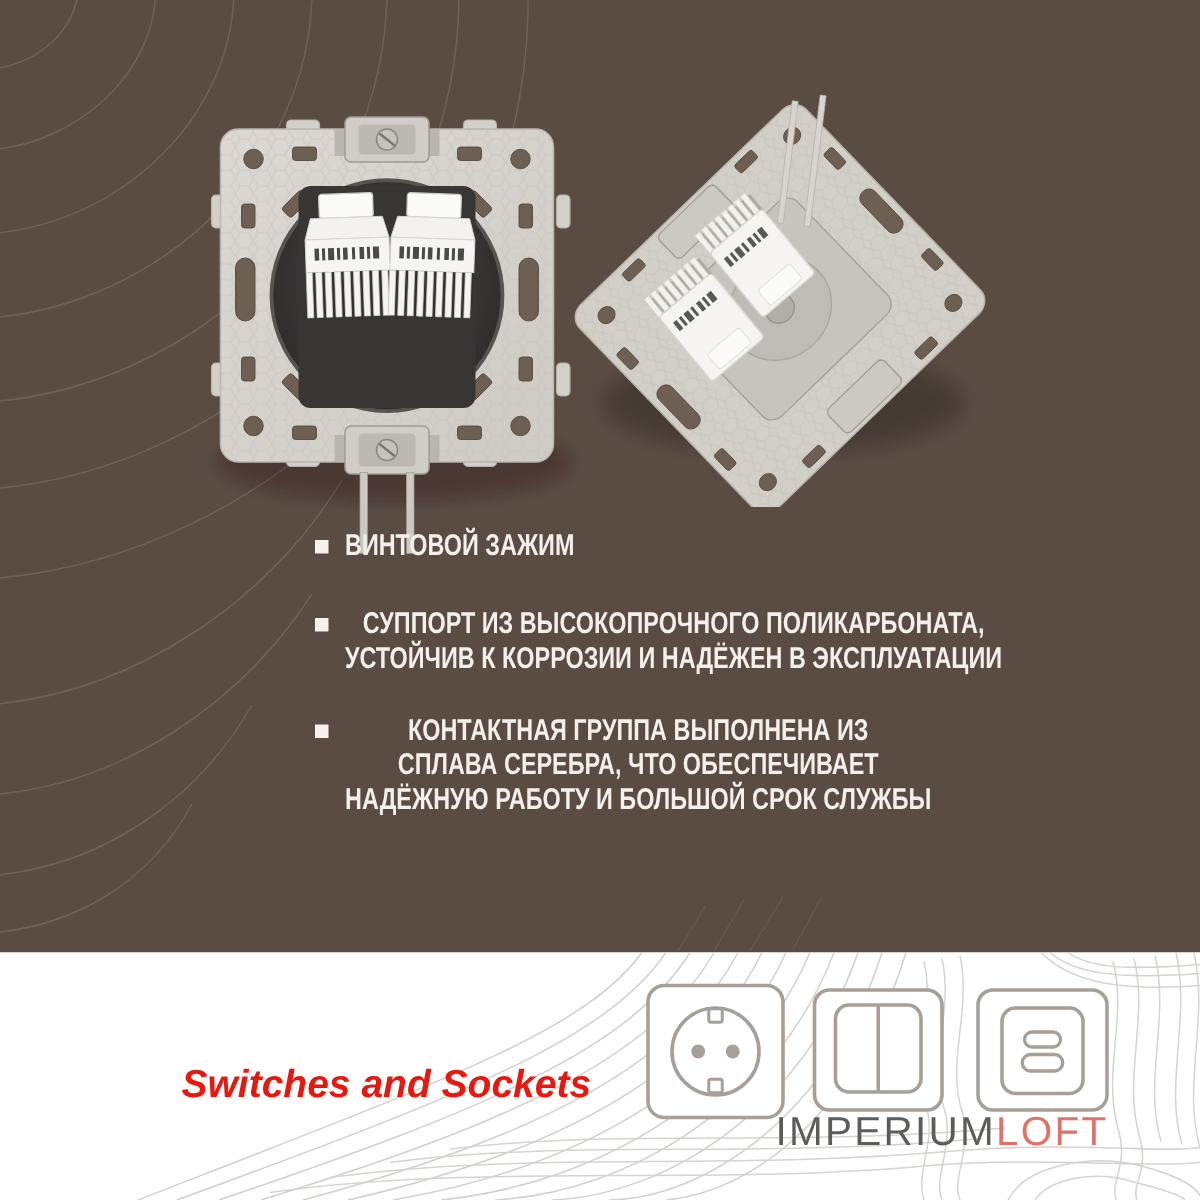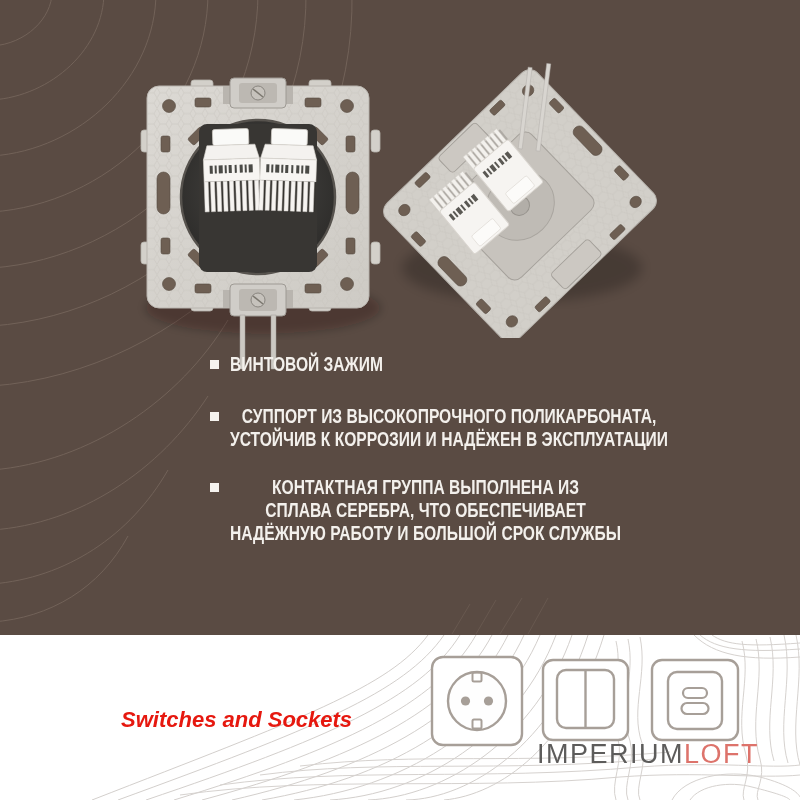--- a/index.html
+++ b/index.html
@@ -15,24 +15,24 @@
   .features{position:absolute;left:210px;width:600px;}
   .feat{position:absolute;left:0;display:flex;align-items:flex-start;width:600px;}
   .feat .sq{flex:none;width:9px;height:9px;background:#f5f2ee;margin-top:7px;margin-right:11px;}
   .feat .txt{display:inline-block;transform:scaleX(0.78);transform-origin:0 0;
              font-size:20px;line-height:23px;font-weight:700;color:#f3f0ec;
              white-space:pre-line;letter-spacing:0;}
   .f1{top:353px;} .f2{top:405px;} .f3{top:476px;}
   
   .bottom-section{position:absolute;left:0;top:635px;width:800px;height:165px;background:#ffffff;overflow:hidden;}
   .contours-white{position:absolute;left:0;top:0;}
-  .tagline{position:absolute;left:121px;top:707px;font-size:22px;font-weight:700;font-style:italic;
+  .tagline{position:absolute;left:121px;top:707px;font-size:26px;font-weight:700;font-style:italic;
            color:#e6180f;white-space:nowrap;}
   .icons-strip{position:absolute;left:425px;top:648px;}
-  .brand{position:absolute;left:537px;top:741px;font-size:27px;line-height:1;letter-spacing:1.5px;
+  .brand{position:absolute;left:517px;top:741px;font-size:27px;line-height:1;letter-spacing:1.5px;
          font-weight:400;white-space:nowrap;}
   .brand .p1{color:#5d5c5b;}
   .brand .p2{color:#dd736b;}
 </style>
 </head>
 <body>
 
 <div class="canvas">
 
   <div class="top-section">

